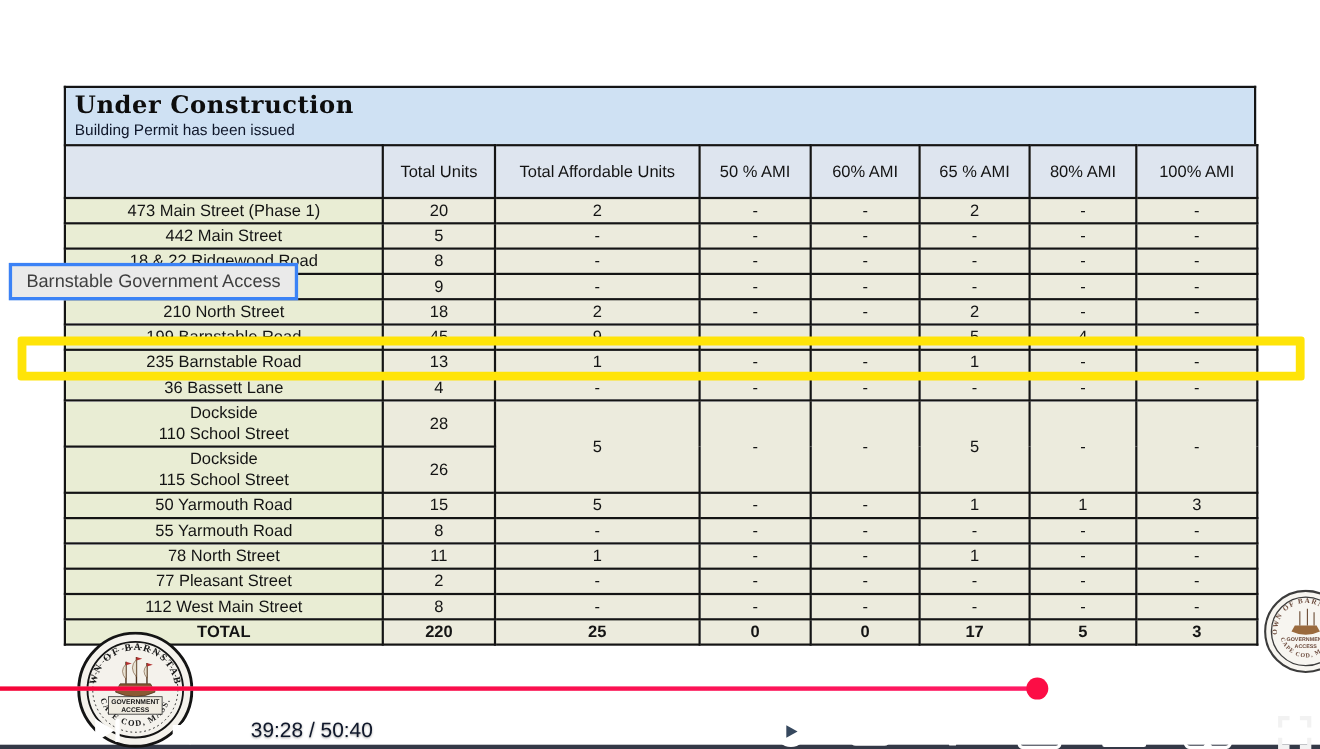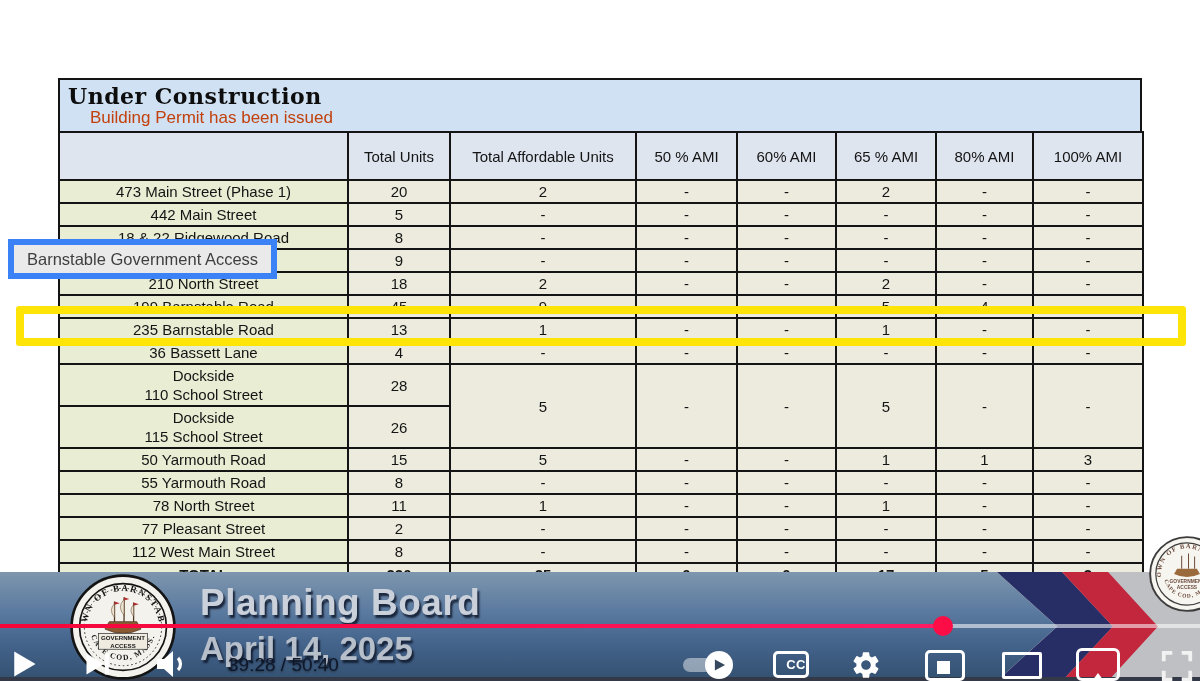--- a/index.html
+++ b/index.html
@@ -3,34 +3,34 @@
 <meta charset="utf-8">
 <style>
   html,body{margin:0;padding:0;}
   body{width:1200px;height:681px;overflow:hidden;background:#fff;font-family:"Liberation Sans",sans-serif;}
   .stage{position:relative;width:1200px;height:681px;background:#ffffff;overflow:hidden;}
 
   
   .slide{position:absolute;left:58px;top:78px;width:1084px;z-index:1;}
   .slide-title-box{box-sizing:border-box;border:2px solid #141414;border-bottom:none;background:#cfe1f3;height:53px;padding:3px 10px 0 8px;}
   .slide-title{font-family:"DejaVu Serif",serif;font-weight:bold;font-size:22px;letter-spacing:.5px;color:#0d0d0d;line-height:26px;}
-  .slide-subtitle{font-size:17px;color:#c2410c;line-height:18px;margin-left:22px;}
+  .slide-subtitle{font-size:14px;color:#0f172a;line-height:18px;}
   table.units{border-collapse:collapse;width:1084px;table-layout:fixed;}
   table.units td,table.units th{border:2px solid #141414;padding:0 4px;font-size:15px;color:#141414;overflow:hidden;}
   table.units th{background:#dee5ef;font-weight:normal;height:46px;text-align:center;}
   table.units td{background:#ecebdd;text-align:center;height:19px;}
   table.units td.lbl{background:#e9edd4;text-align:center;white-space:pre-line;line-height:19px;}
   tr.row{height:23px;}
   tr.tall{height:42px;}
   tr.tall td.lbl{vertical-align:middle;}
   tr.total td{font-weight:bold;}
   
   .hl-box{position:absolute;left:16px;top:306px;width:1154px;height:24px;border:8px solid #ffe408;border-radius:3px;z-index:4;}
   
-  .tooltip{position:absolute;left:8px;top:239px;height:22px;padding:3px 13px;background:#eaeaea;border:6px solid #3b82f6;color:#3f3f3f;font-size:16.5px;line-height:22px;z-index:8;}
+  .tooltip{position:absolute;left:8px;top:239px;height:22px;padding:3px 13px;background:#eaeaea;border:3px solid #3b82f6;color:#3f3f3f;font-size:16.5px;line-height:22px;z-index:8;}
 
   
   .banner{position:absolute;left:0;top:572px;width:1200px;height:109px;background:#bfc0c3;z-index:5;}
   .banner-blue{position:absolute;left:0;top:0;width:1057px;height:109px;
     background:linear-gradient(180deg,#7e96ae 0%,#5c7ba0 35%,#45648c 65%,#32506f 100%);
     clip-path:polygon(0 0,94.3% 0,100% 50%,94.3% 100%,0 100%);}
   .chev-navy{position:absolute;left:997px;top:0;width:116px;height:109px;background:#272e66;
     clip-path:polygon(0 0,56% 0,100% 50%,56% 100%,0 100%,52% 50%);}
   .chev-red{position:absolute;left:1062px;top:0;width:96px;height:109px;background:#c2273e;
     clip-path:polygon(0 0,48% 0,100% 50%,48% 100%,0 100%,53% 50%);}
@@ -255,27 +255,20 @@
             <td>3</td>
           </tr>
         </tbody>
     </table>
   </div>
 
   <div class="hl-box"></div>
 
   <div class="tooltip">Barnstable Government Access</div>
 
-  <div class="banner">
-    <div class="banner-blue"></div>
-    <div class="chev-navy"></div>
-    <div class="chev-red"></div>
-    <div class="banner-title">Planning Board</div>
-    <div class="banner-date">April 14, 2025</div>
-  </div>
 
   <div class="seal-left">
     <svg width="106" height="106" viewBox="0 0 100 100">
       <circle cx="50" cy="50" r="48.5" fill="#f4f2ec" stroke="#141414" stroke-width="2.5"></circle>
       <circle cx="50" cy="50" r="41" fill="none" stroke="#141414" stroke-width="1.6"></circle>
       <circle cx="50" cy="50" r="36.5" fill="none" stroke="#141414" stroke-width="0.8" stroke-dasharray="1.5 2.5"></circle>
       <path id="arcTopA" d="M16,50 A34,34 0 1,1 84,50" fill="none"></path>
       <path id="arcBotA" d="M19,50 A31,31 0 0,0 81,50" fill="none"></path>
       <text font-size="8.6" font-weight="bold" letter-spacing="1.6" fill="#161616" font-family="Liberation Serif,serif">
         <textPath href="#arcTopA" startOffset="50%" text-anchor="middle">TOWN OF BARNSTABLE</textPath>

